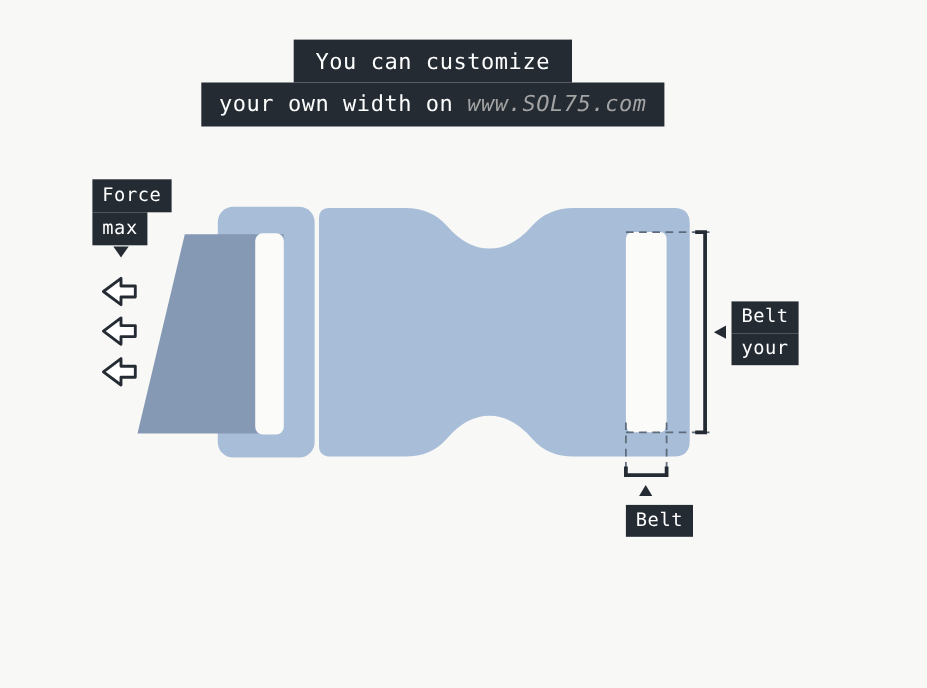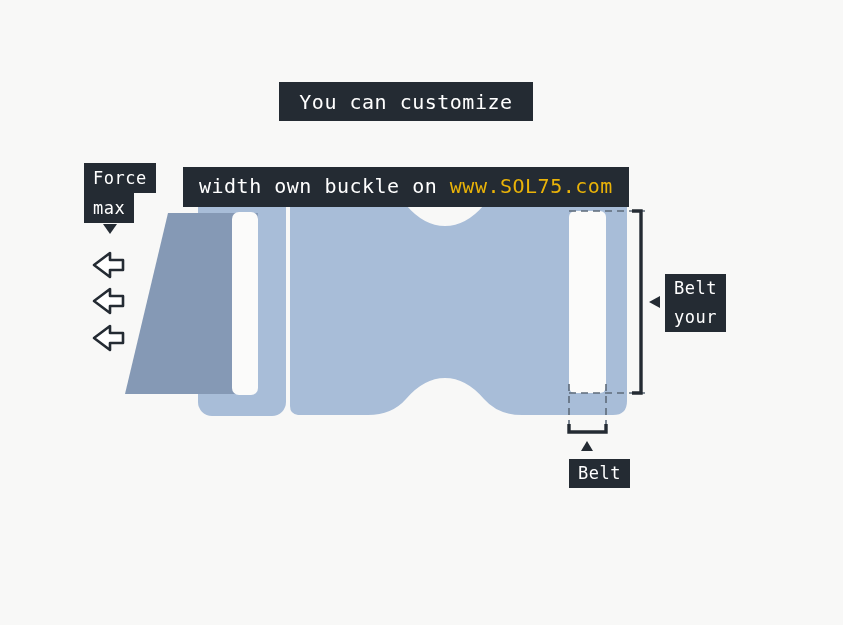--- a/index.html
+++ b/index.html
@@ -46,27 +46,27 @@
   #banner {
     left: 183px;
     top: 36px;
     align-items: center;
   }
   #banner .cline {
     font-size: 20px;
     line-height: 1;
     padding: 10px 20px 9px 20px;
     align-self: center;
-    margin-top: 46px;
   }
   #banner .cline.l2 {
     padding: 9px 16px 11px 16px;
   }
   .url-accent {
-    color: #eab308;
+    color: #a3a3a3;
+    font-style: italic;
   }
   
   #force-label {
     left: 84px;
     top: 163px;
   }
   #force-label .cline {
     font-size: 17px;
     line-height: 1;
     padding: 7px 9px 6px 9px;
@@ -156,21 +156,21 @@
       <path d="M 94 265 L 110 253 L 110 260 L 123 260 L 123 270 L 110 270 L 110 277 Z" fill="#ffffff" stroke="#242b33" stroke-width="2.6" stroke-linejoin="round"></path>
 
       <path d="M 94 301 L 110 289 L 110 296 L 123 296 L 123 306 L 110 306 L 110 313 Z" fill="#ffffff" stroke="#242b33" stroke-width="2.6" stroke-linejoin="round"></path>
 
       <path d="M 94 338 L 110 326 L 110 333 L 123 333 L 123 343 L 110 343 L 110 350 Z" fill="#ffffff" stroke="#242b33" stroke-width="2.6" stroke-linejoin="round"></path>
     </g>
   </svg>
 
   <div class="callout" id="banner">
     <div class="cline l1">You can customize</div>
-    <div class="cline l2"><span>width own buckle on </span><span class="url-accent">www.SOL75.com</span></div>
+    <div class="cline l2"><span>your own width on </span><span class="url-accent">www.SOL75.com</span></div>
   </div>
 
   <div class="callout" id="force-label">
     <div class="cline">Force</div>
     <div class="cline">max</div>
   </div>
 
   <div class="callout" id="belt-width-label">
     <div class="cline">Belt</div>
     <div class="cline">your</div>

